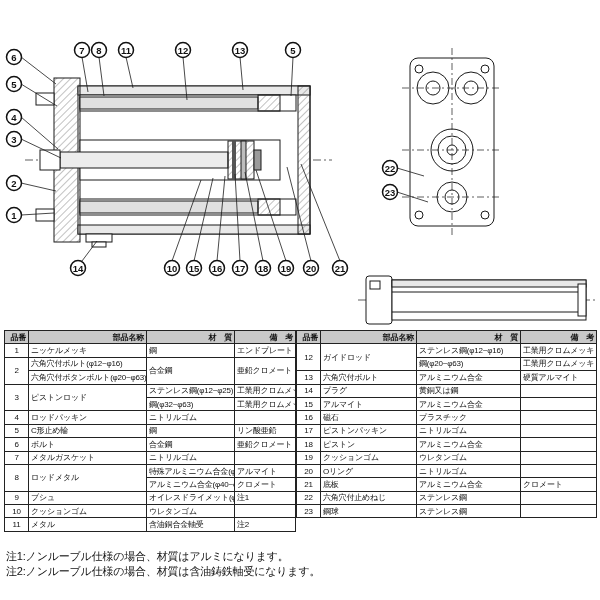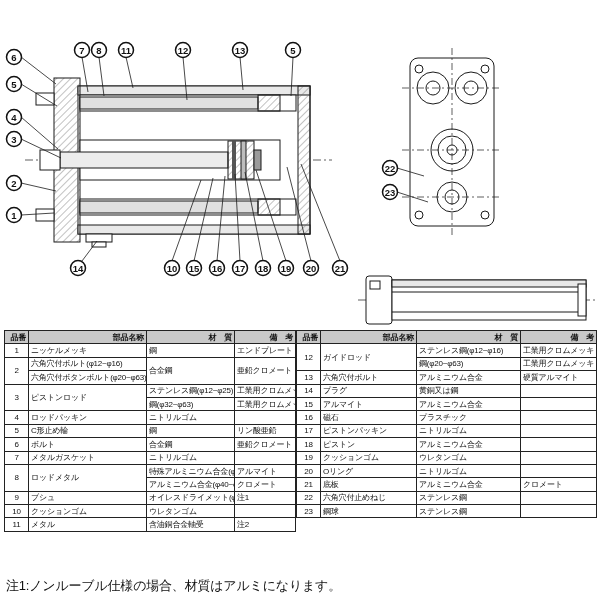--- a/index.html
+++ b/index.html
@@ -9,21 +9,21 @@
   #drawing{position:absolute;left:0;top:0}
   table.parts{position:absolute;border-collapse:collapse;table-layout:fixed;
     font-size:8px;line-height:1.15;letter-spacing:-0.2px}
   table.parts th,table.parts td{border:1px solid #222;padding:0 2px;height:13.4px;
     overflow:hidden;white-space:nowrap;vertical-align:middle}
   table.parts th{background:#c9c9c9;font-weight:bold;text-align:right}
   table.parts td{text-align:left;background:#fff}
   table.parts td.c{text-align:center}
   #tbl-left{left:4px;top:330px;width:291px}
   #tbl-right{left:296px;top:330px;width:300px}
-  .notes{position:absolute;left:6px;top:577px;font-size:13px;line-height:1.4;letter-spacing:-0.2px}
+  .notes{position:absolute;left:6px;top:549px;font-size:11px;line-height:1.4;letter-spacing:-0.2px}
 </style>
 </head>
 <body>
 
 <div id="stage">
 
 <svg id="drawing" width="600" height="328" viewBox="0 0 600 328">
   <defs>
     <pattern id="hatch" patternUnits="userSpaceOnUse" width="5" height="5" patternTransform="rotate(45)">
       <line x1="0" y1="0" x2="0" y2="5" stroke="#666" stroke-width="0.8"></line>
@@ -399,15 +399,16 @@
     <td class="c">23</td>
     <td>鋼球</td>
     <td>ステンレス鋼</td>
     <td></td>
   </tr>
 </tbody>
     </table>
 
 <div class="notes">
   <div>注1:ノンルーブル仕様の場合、材質はアルミになります。</div>
+  <div>注2:ノンルーブル仕様の場合、材質は含油鋳鉄軸受になります。</div>
 </div>
 
 </div>
 
 </body></html>

